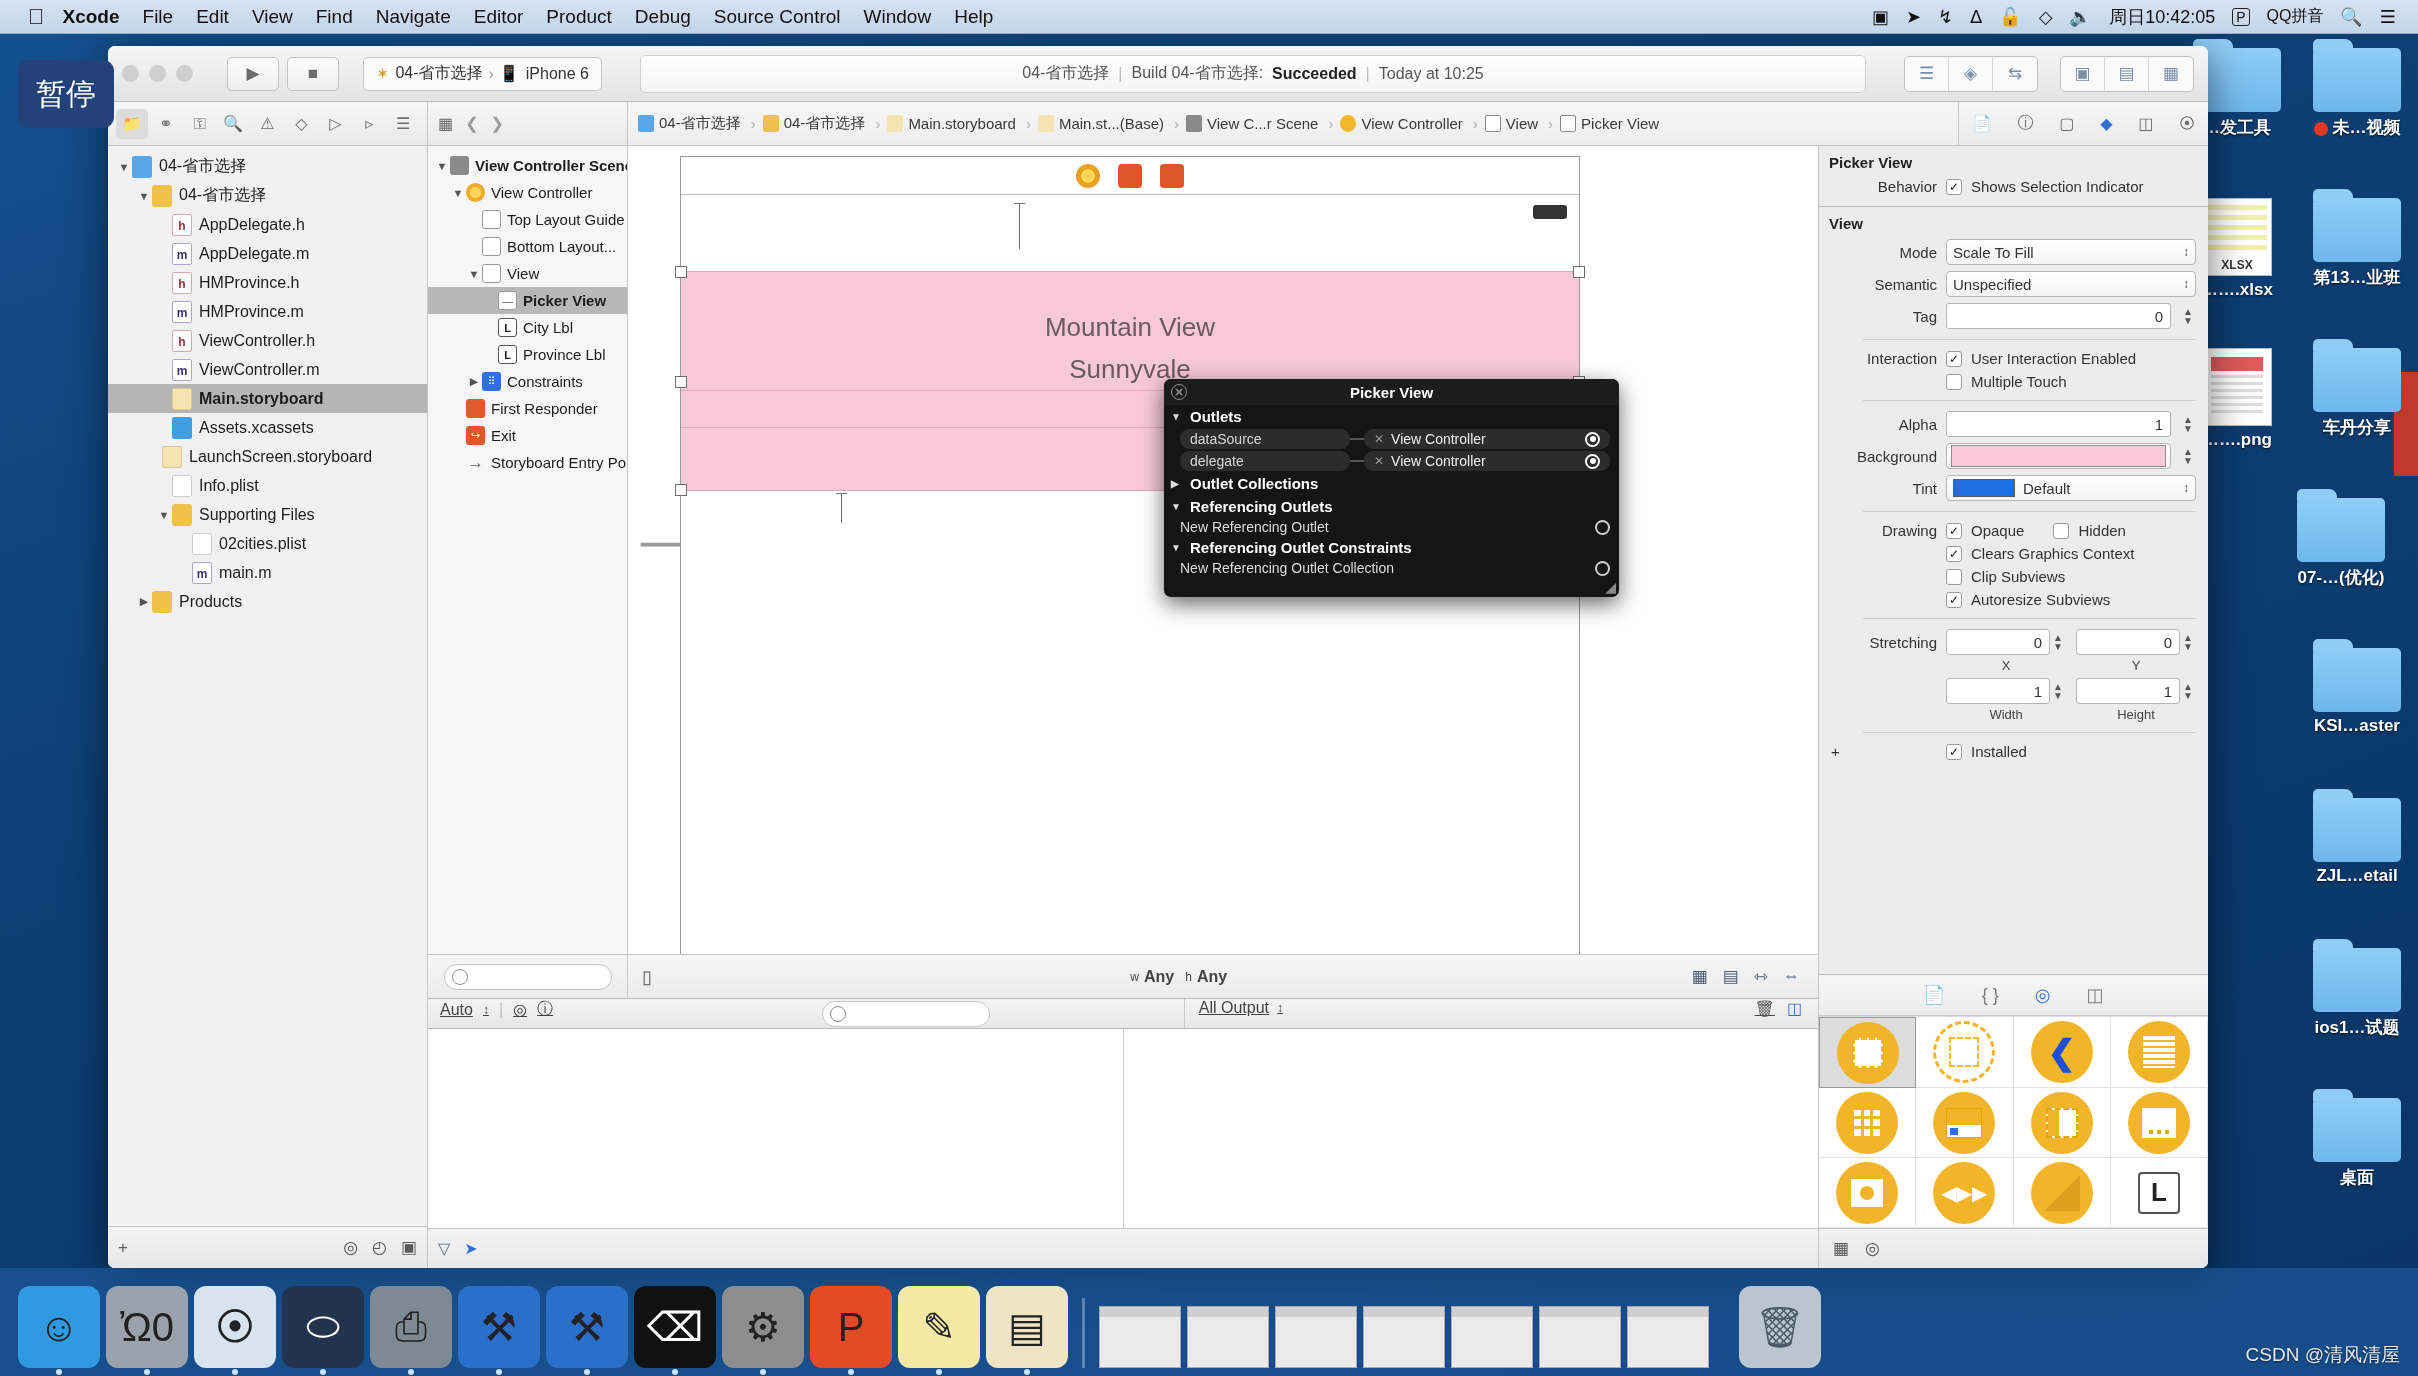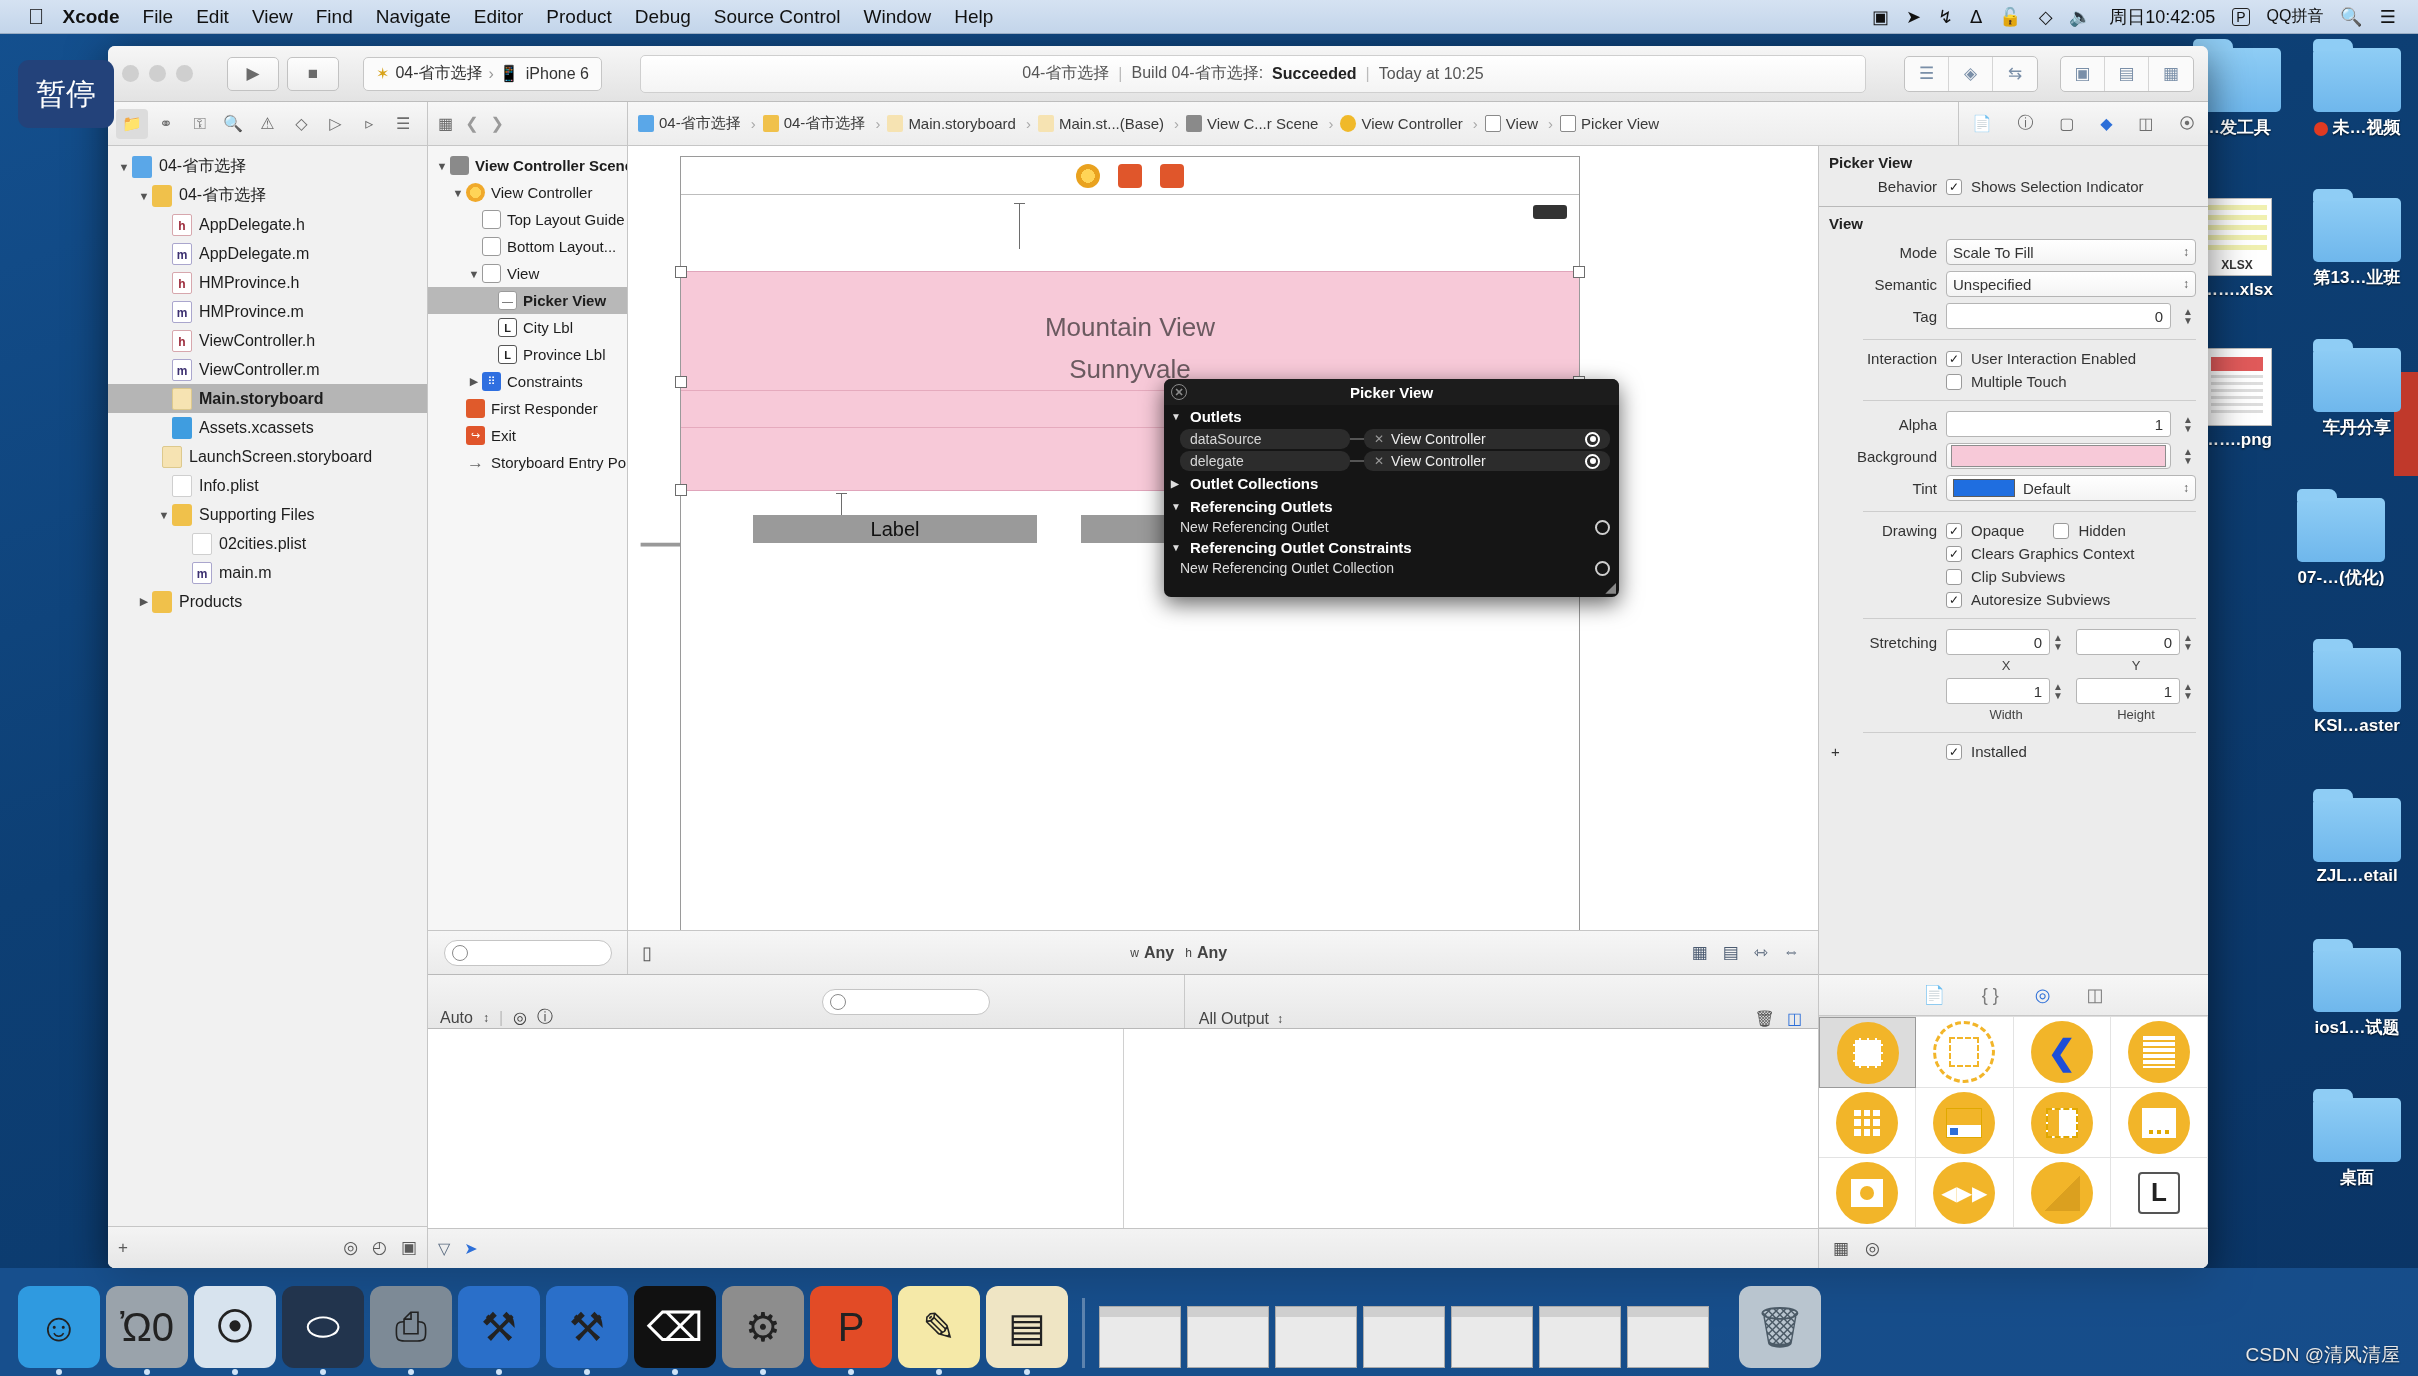--- a/index.html
+++ b/index.html
@@ -237,22 +237,22 @@
                background:#fff; display:flex; align-items:center; padding:0 7px; }
   .pillinput .mag { width:16px;height:16px;border-radius:50%;border:1.6px solid #8b8b8b; }
   #canvas-bottom .sizeclass { flex:1; display:flex; align-items:center; justify-content:center; gap:5px; }
   #canvas-bottom .sizeclass .sub { font-size:12px; }
   #canvas-bottom .right-icons { display:flex; gap:15px; padding-right:18px; color:#4a5a70; font-size:17px; }
   
   #debug-area { height:200px; border-top:1px solid #b9b9b9; background:#fff; display:flex; flex:none; }
   #dbg-left { flex:1; border-right:1px solid #d0d0d0; }
   #dbg-right { flex:1; }
   #debug-toolbar {
-    height:54px; border-top:1px solid #b9b9b9; background:linear-gradient(#f4f4f4,#e7e7e7);
-    display:flex; align-items:flex-end; font-size:16px; color:#444; flex:none;
+    height:30px; border-top:1px solid #b9b9b9; background:linear-gradient(#f4f4f4,#e7e7e7);
+    display:flex; align-items:flex-start; font-size:16px; color:#444; flex:none;text-decoration:underline;
   }
   #debug-toolbar .seg1 { width:200px; display:flex; align-items:center; gap:10px; padding-left:12px; }
   #debug-toolbar .seg2 { flex:1; display:flex; align-items:center; justify-content:center;
                          border-right:1px solid #c9c9c9; height:100%;}
   #debug-toolbar .seg3 { flex:1; display:flex; align-items:center; padding-left:14px; gap:8px; }
   #debug-toolbar .seg4 { display:flex; align-items:center; gap:12px; padding-right:16px; color:#555; }
   #dbg-filterbar{height:40px;border-top:1px solid #c4c4c4;background:linear-gradient(#f3f3f3,#e9e9e9);
                  display:flex;align-items:center;padding:0 10px;gap:14px;color:#5a6b80;font-size:16px;}
   
   #inspector { width:390px; border-left:1px solid #c6c6c6; background:#ececec;
@@ -693,24 +693,20 @@
                   <span class="handle" style="right:-6px;top:-6px;"></span>
                   <span class="handle" style="left:-6px;top:104px;"></span>
                   <span class="handle" style="right:-6px;top:104px;"></span>
                   <span class="handle" style="left:-6px;bottom:-6px;"></span>
                   <span class="handle" style="right:-6px;bottom:-6px;"></span>
                 </div>
 
                 <div class="guide-line" style="left:160px;top:298px;height:30px;"></div>
                 <div class="guide-cap" style="left:155px;top:298px;"></div>
 
-                <div id="labels-row">
-                  <span class="uilabel" style="left:72px;width:284px;">Label</span>
-                  <span class="uilabel" style="left:400px;width:290px;">Label</span>
-                </div>
               </div>
             </div>
 
             <div id="popover">
               <div class="pop-title">
                 <span class="pop-close">✕</span>
                 <span>Picker View</span>
               </div>
 
               <div class="grp">

